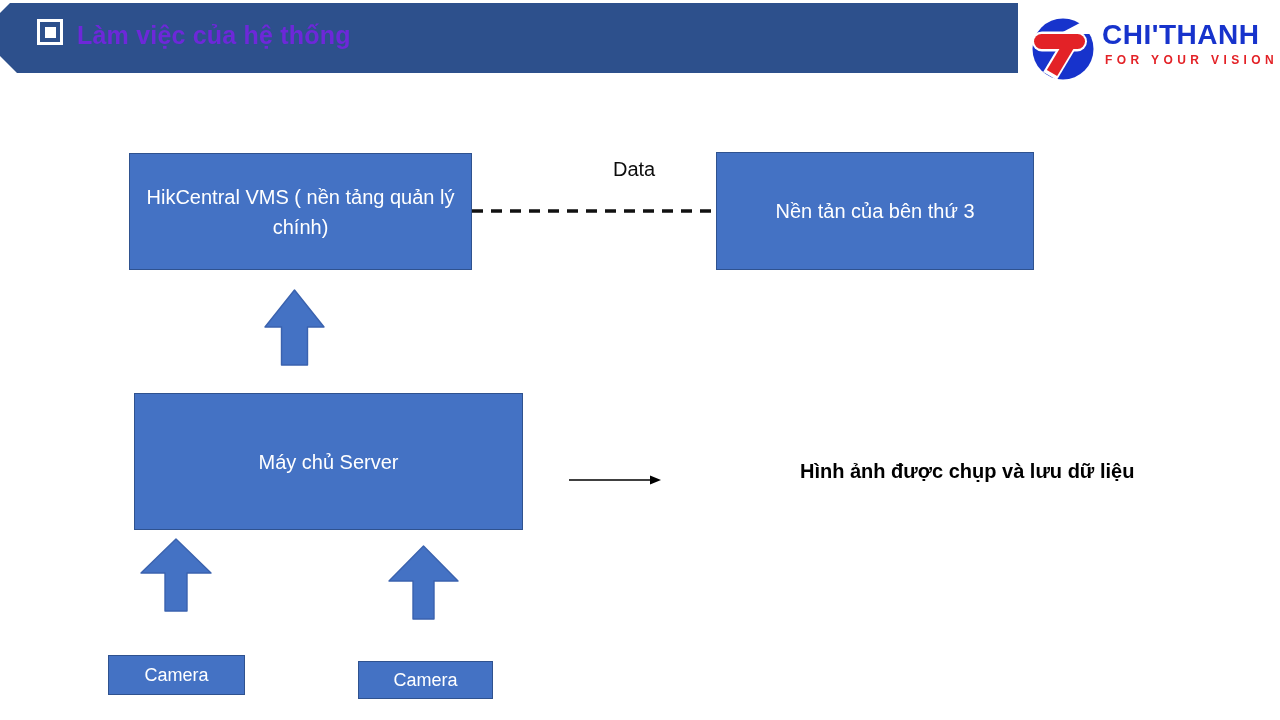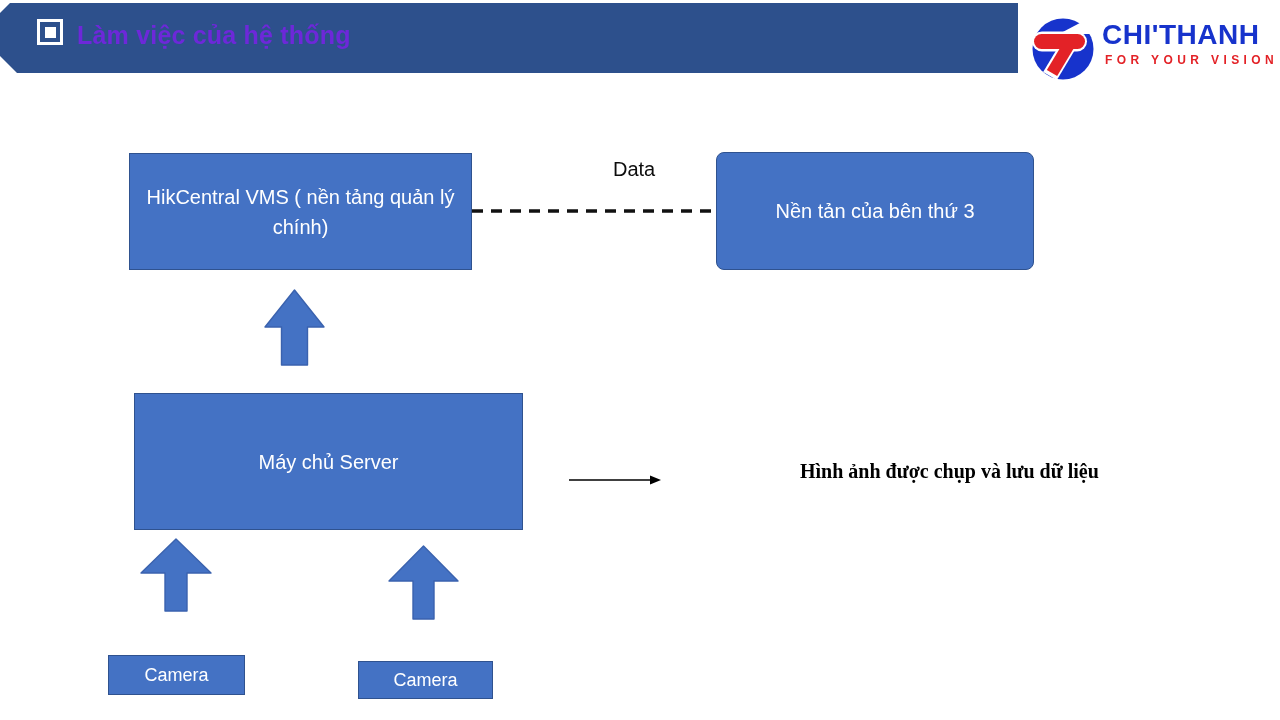--- a/index.html
+++ b/index.html
@@ -41,41 +41,41 @@
     white-space: nowrap;
   }
 
   
   .box {
     position: absolute; background: #4472C4; border: 1.5px solid #2F528F;
     color: #ffffff; display: flex; align-items: center; justify-content: center;
     text-align: center; font-size: 20px; line-height: 1.5;
   }
   .box-hikcentral { left: 129px; top: 153px; width: 343px; height: 117px; padding: 0 16px; justify-content: center; }
-  .box-thirdparty { left: 716px; top: 152px; width: 318px; height: 118px; padding: 0 12px; border-radius: 8px; }
+  .box-thirdparty { left: 716px; top: 152px; width: 318px; height: 118px; padding: 0 12px; }
   .box-server     { left: 134px; top: 393px; width: 389px; height: 137px; }
   .box-camera1    { left: 108px; top: 655px; width: 137px; height: 40px; font-size: 18px; }
   .box-camera2    { left: 358px; top: 661px; width: 135px; height: 38px; font-size: 18px; }
 
   
   .block-arrow { position: absolute; }
   .arrow-to-hikcentral { left: 264px; top: 289px; }
   .arrow-cam1-server   { left: 140px; top: 538px; }
   .arrow-cam2-server   { left: 388px; top: 545px; }
 
   .dashed-connector { position: absolute; left: 472px; top: 207px; }
   .connector-label {
     position: absolute; left: 577px; top: 158px;
     color: #0d0d0d; font-size: 20px; white-space: nowrap; margin-left: 36px;
   }
 
   .thin-arrow { position: absolute; left: 568px; top: 471px; }
   .caption-text {
     position: absolute; left: 800px; top: 460px;
-    color: #000000; font-size: 20px; font-weight: bold; white-space: nowrap; font-family: Liberation Serif, serif;
+    color: #000000; font-size: 20px; font-weight: bold; white-space: nowrap;
   }
 </style>
 </head>
 <body>
 
 <div class="slide">
 
   <div class="header-bar"></div>
   <div class="title-icon">
     <div class="inner-square"></div>

